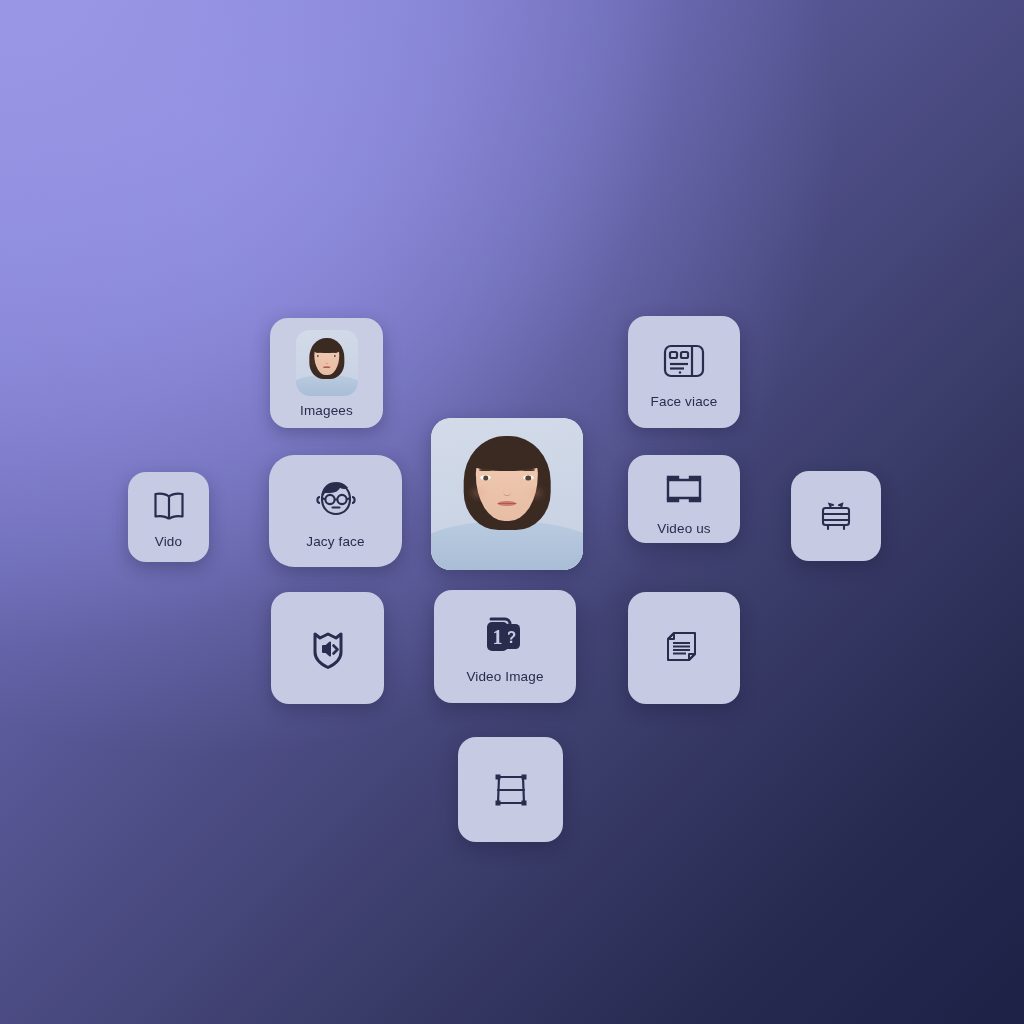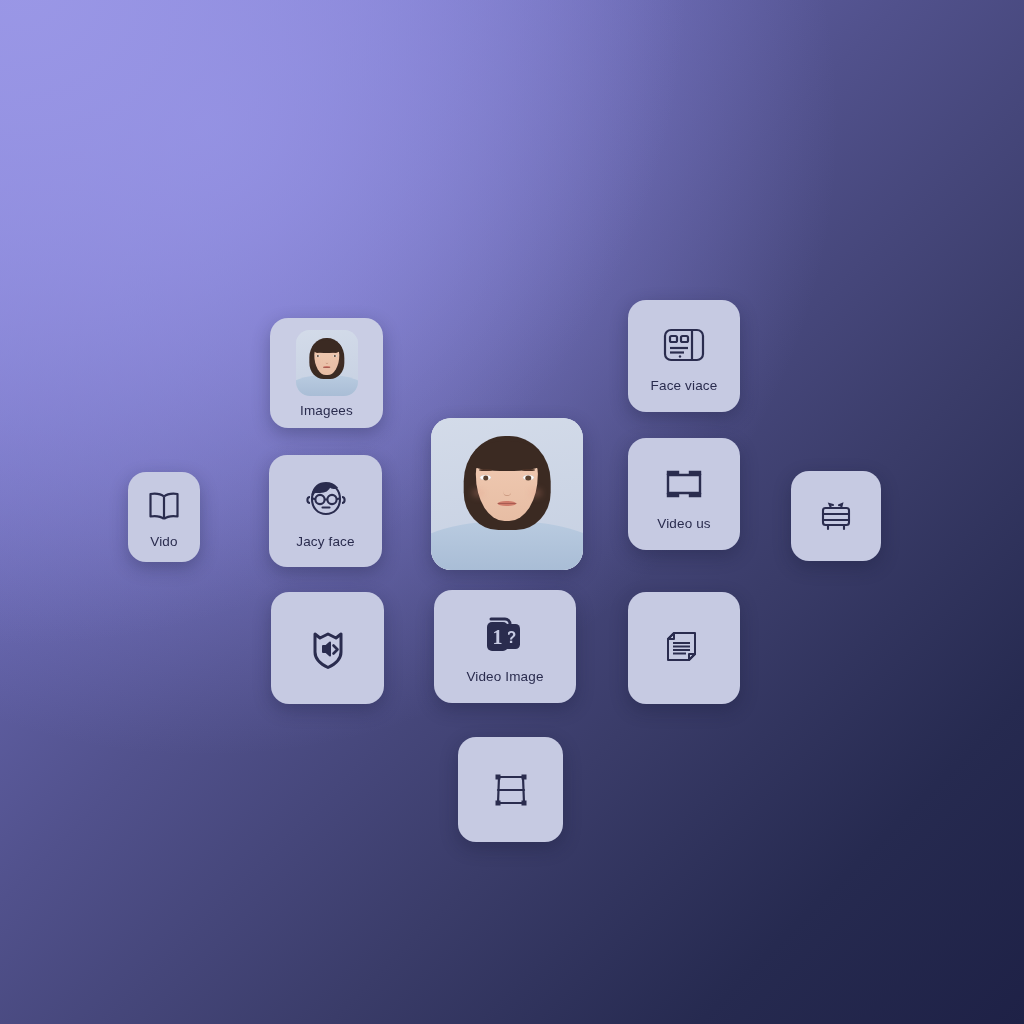--- a/index.html
+++ b/index.html
@@ -143,47 +143,47 @@
             <div class="p-pupil"></div>
           </div>
         <div class="p-nose"></div>
         <div class="p-lip"></div>
         <div class="p-lipline"></div>
       </div>
     </div>
     <div class="label">Imagees</div>
   </div>
 
-  <div class="tile" style="left:628px; top:300px; width:112px; height:112px;">
+  <div class="tile" style="left:628px; top:316px; width:112px; height:112px;">
     <div class="icon-wrap">
       <svg width="52" height="52" viewBox="0 0 52 52" fill="none" stroke="#2a2c4e" stroke-width="2.2">
         <rect x="7" y="11" width="38" height="30" rx="6"></rect>
         <line x1="34" y1="11" x2="34" y2="41"></line>
         <rect x="12" y="17" width="7" height="6" rx="1.6"></rect>
         <rect x="23" y="17" width="7" height="6" rx="1.6"></rect>
         <line x1="12" y1="29" x2="30" y2="29"></line>
         <line x1="12" y1="33.5" x2="26" y2="33.5"></line>
         <circle cx="22" cy="37.5" r="1.2" fill="#2a2c4e" stroke="none"></circle>
       </svg>
     </div>
     <div class="label">Face viace</div>
   </div>
 
-  <div class="tile" style="left:128px; top:472px; width:72px; height:90px;">
+  <div class="tile" style="left:128px; top:472px; width:81px; height:90px;">
     <div class="icon-wrap">
       <svg width="42" height="42" viewBox="0 0 42 42" fill="none" stroke="#2a2c4e" stroke-width="2.2" stroke-linejoin="round">
         <path d="M21 11.5C18 9 13 8.3 7.5 9v22.5C13 30.8 18 31.5 21 34"></path>
         <path d="M21 11.5C24 9 29 8.3 34.5 9v22.5C29 30.8 24 31.5 21 34"></path>
         <line x1="21" y1="11.5" x2="21" y2="34"></line>
       </svg>
     </div>
     <div class="label">Vido</div>
   </div>
 
-  <div class="tile" style="left:269px; top:455px; width:113px; height:112px;">
+  <div class="tile" style="left:269px; top:455px; width:133px; height:112px;border-radius:25px;">
     <div class="icon-wrap">
       <svg width="54" height="54" viewBox="0 0 54 54" fill="none" stroke="#2a2c4e" stroke-width="2.1">
         <path d="M13 26c0-9 6-15 14-15s14 6 14 15c0 9-6 15-14 15s-14-6-14-15z"></path>
         <path d="M13.5 22c1-8 6.5-12 13.5-12 4.5 0 8 1.6 10.3 4.4-2.6 1-5 .3-6.6-1.1-1.4 3.4-5 5.6-9.6 5.6-3.3 0-6-.9-7.6 3.1z" fill="#2a2c4e" stroke="none"></path>
         <path d="M13.5 22c1-8 6.5-12 13.5-12 4.5 0 8 1.6 10.3 4.4-2.6 1-5 .3-6.6-1.1-1.4 3.4-5 5.6-9.6 5.6-3.3 0-6-.9-7.6 3.1z"></path>
         <circle cx="21" cy="26.5" r="4.6"></circle>
         <circle cx="33" cy="26.5" r="4.6"></circle>
         <line x1="25.6" y1="26.5" x2="28.4" y2="26.5"></line>
         <line x1="13.6" y1="25.5" x2="16.4" y2="26.2"></line>
         <line x1="40.4" y1="25.5" x2="37.6" y2="26.2"></line>
@@ -214,21 +214,21 @@
         <div class="p-eye r">
             <div class="p-pupil"></div>
           </div>
         <div class="p-nose"></div>
         <div class="p-lip"></div>
         <div class="p-lipline"></div>
       </div>
     </div>
   </div>
 
-  <div class="tile" style="left:628px; top:438px; width:112px; height:112px;">
+  <div class="tile" style="left:628px; top:455px; width:112px; height:88px;">
     <div class="icon-wrap">
       <svg width="52" height="52" viewBox="0 0 52 52" fill="none" stroke="#2a2c4e" stroke-width="2.4">
         <path d="M10 18h32v18H10z"></path>
         <path d="M10 18v-3h10v3" fill="#2a2c4e"></path>
         <path d="M42 18v-3H32v3" fill="#2a2c4e"></path>
         <path d="M10 36v3h10v-3" fill="#2a2c4e"></path>
         <path d="M42 36v3H32v-3" fill="#2a2c4e"></path>
       </svg>
     </div>
     <div class="label">Video us</div>

